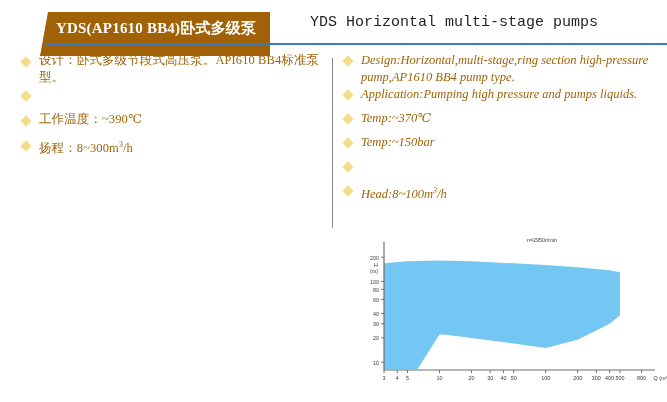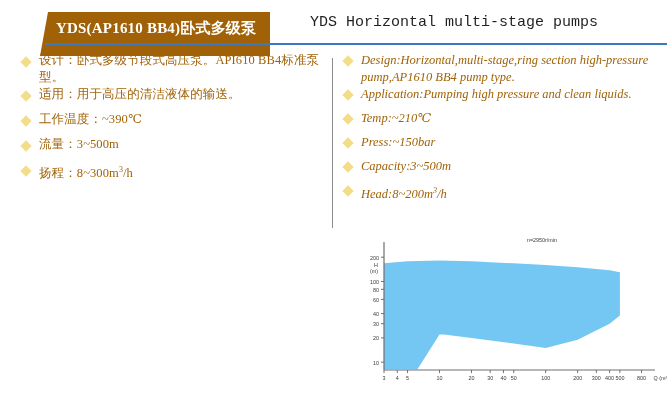--- a/index.html
+++ b/index.html
@@ -117,71 +117,65 @@
 
   <div class="col col-cn">
 
     <div class="bullet-row">
       <span class="diamond"></span>
       <span class="btxt">设计：卧式多级节段式高压泵。API610 BB4标准泵型。</span>
     </div>
 
     <div class="bullet-row">
       <span class="diamond"></span>
-      <span class="btxt">适用：用于高压的清洁液体的输送。</span>
     </div>
 
     <div class="bullet-row">
       <span class="diamond"></span>
       <span class="btxt">工作温度：~390℃</span>
     </div>
 
 
-    <div class="bullet-row">
-      <span class="diamond"></span>
-      <span class="btxt">流量：3~500m</span>
-    </div>
 
     <div class="bullet-row">
       <span class="diamond"></span>
       <span class="btxt"><span>扬程：8~300m</span><sup>3</sup><span>/h</span></span>
     </div>
 
   </div>
 
   <div class="col col-en">
 
     <div class="bullet-row">
       <span class="diamond"></span>
       <span class="btxt">Design:Horizontal,multi-stage,ring section high-pressure pump,AP1610 BB4 pump type.</span>
     </div>
 
     <div class="bullet-row">
       <span class="diamond"></span>
-      <span class="btxt">Application:Pumping high pressure and clean liquids.</span>
-    </div>
-
-    <div class="bullet-row">
-      <span class="diamond"></span>
-      <span class="btxt">Temp:~210℃</span>
-    </div>
-
-    <div class="bullet-row">
-      <span class="diamond"></span>
-      <span class="btxt">Press:~150bar</span>
-    </div>
-
-    <div class="bullet-row">
-      <span class="diamond"></span>
-      <span class="btxt">Capacity:3~500m</span>
-    </div>
-
-    <div class="bullet-row">
-      <span class="diamond"></span>
-      <span class="btxt"><span>Head:8~200m</span><sup>3</sup><span>/h</span></span>
+      <span class="btxt">Application:Pumping high pressure and pumps liquids.</span>
+    </div>
+
+    <div class="bullet-row">
+      <span class="diamond"></span>
+      <span class="btxt">Temp:~370℃</span>
+    </div>
+
+    <div class="bullet-row">
+      <span class="diamond"></span>
+      <span class="btxt">Temp:~150bar</span>
+    </div>
+
+    <div class="bullet-row">
+      <span class="diamond"></span>
+    </div>
+
+    <div class="bullet-row">
+      <span class="diamond"></span>
+      <span class="btxt"><span>Head:8~100m</span><sup>3</sup><span>/h</span></span>
     </div>
 
   </div>
 </div>
 
 <div class="chart-wrap">
   <svg class="chart-svg" id="perf-chart" width="315" height="172" viewBox="0 0 315 172">
       <polygon points="32,33.304762707953245 55.554043241902114,31.278476824929626 87.5148883998784,30.499667372504874 119.4757335578547,31.278476824929626 161.72567270852824,33.304762707953245 193.68651786650454,35.01461318534635 225.64736302448085,37.27636456609821 257.6082081824571,40.19847163987532 267.8973021751543,42.29133120906067 267.8973021751543,85.39484823698163 257.6082081824571,93.67908896263046 225.64736302448085,109.68617944604233 193.68651786650454,117.97042017169113 161.72567270852824,113.5840799456418 119.4757335578547,107.88860681252845 91.90961723112616,104.54846317470586 87.5148883998784,104.54846317470586 65.47277578309473,139.13464780976938 32,139.13464780976938" fill="#74c7f2"></polygon>
       <line x1="32" y1="12" x2="32" y2="140" stroke="#6f6f6f" stroke-width="1.2"></line>
       <line x1="32" y1="140" x2="303" y2="140" stroke="#6f6f6f" stroke-width="1.2"></line>

